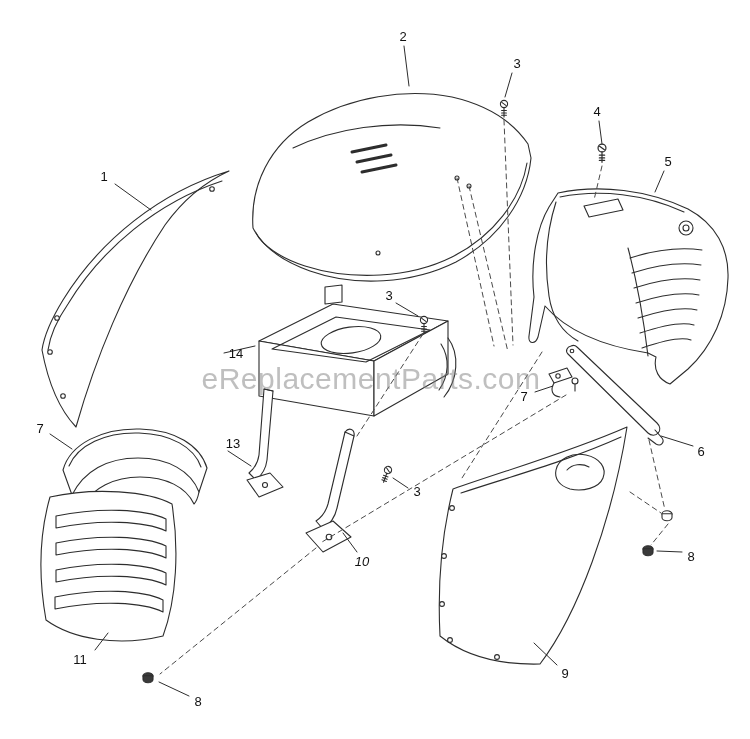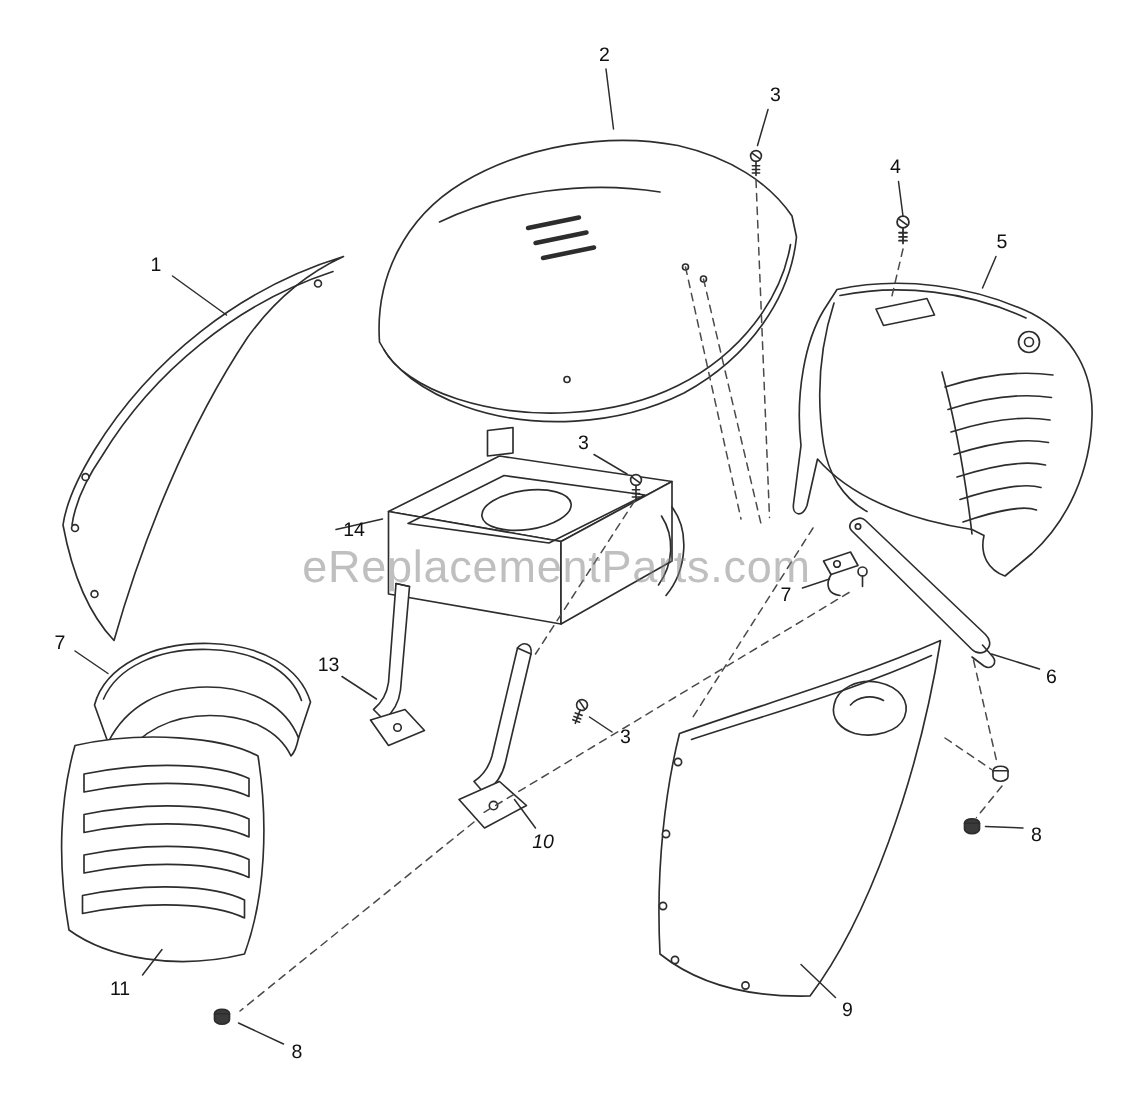--- a/index.html
+++ b/index.html
@@ -225,21 +225,21 @@
       <span class="callout" style="left: 104px; top: 176px;">1</span>
       <span class="callout" style="left: 403px; top: 36px;">2</span>
       <span class="callout" style="left: 517px; top: 63px;">3</span>
       <span class="callout" style="left: 597px; top: 111px;">4</span>
       <span class="callout" style="left: 668px; top: 161px;">5</span>
       <span class="callout" style="left: 389px; top: 295px;">3</span>
       <span class="callout" style="left: 211px; top: 353px; margin-left: 25px;">14</span>
       <span class="callout" style="left: 524px; top: 396px;">7</span>
       <span class="callout" style="left: 701px; top: 451px;">6</span>
       <span class="callout" style="left: 40px; top: 428px;">7</span>
-      <span class="callout" style="left: 219px; top: 443px;">13</span>
+      <span class="callout" style="left: 233px; top: 443px;">13</span>
       <span class="callout" style="left: 417px; top: 491px;">3</span>
       <span class="callout" style="left: 362px; top: 561px; font-style: italic;">10</span>
       <span class="callout" style="left: 691px; top: 556px;">8</span>
       <span class="callout" style="left: 80px; top: 659px;">11</span>
       <span class="callout" style="left: 565px; top: 673px;">9</span>
       <span class="callout" style="left: 198px; top: 701px;">8</span>
     </div>
 
 </div>
 

